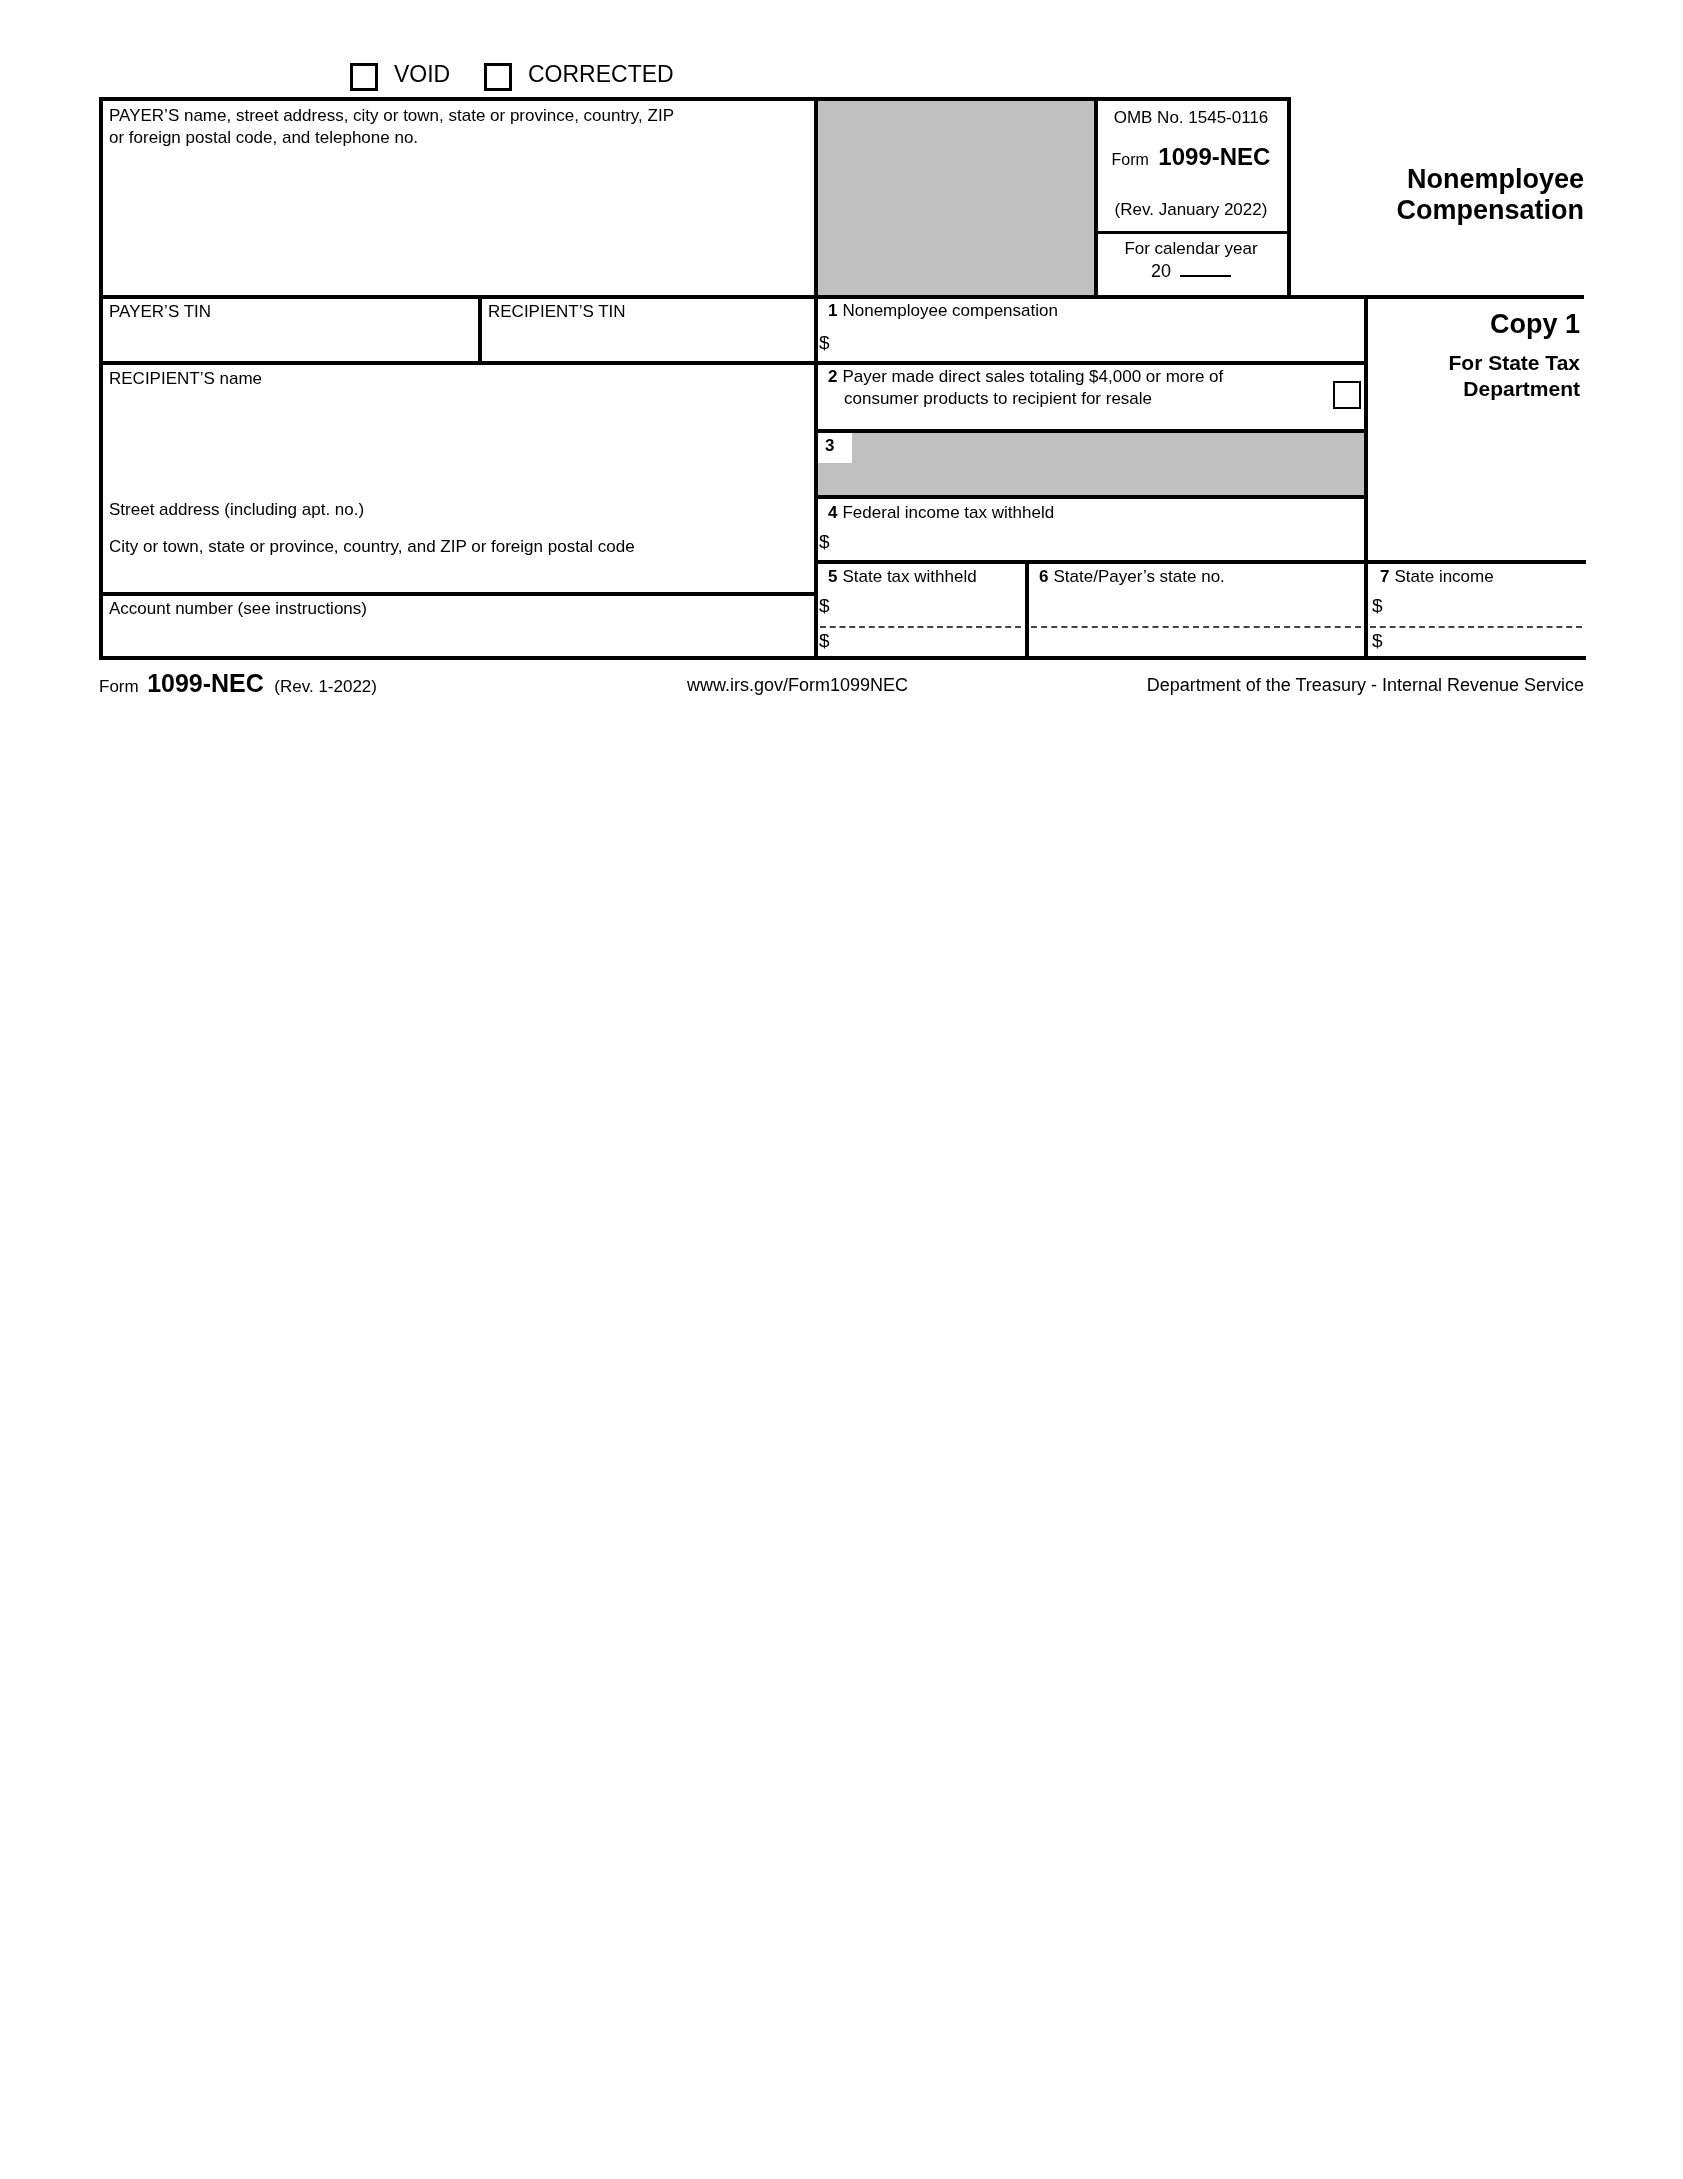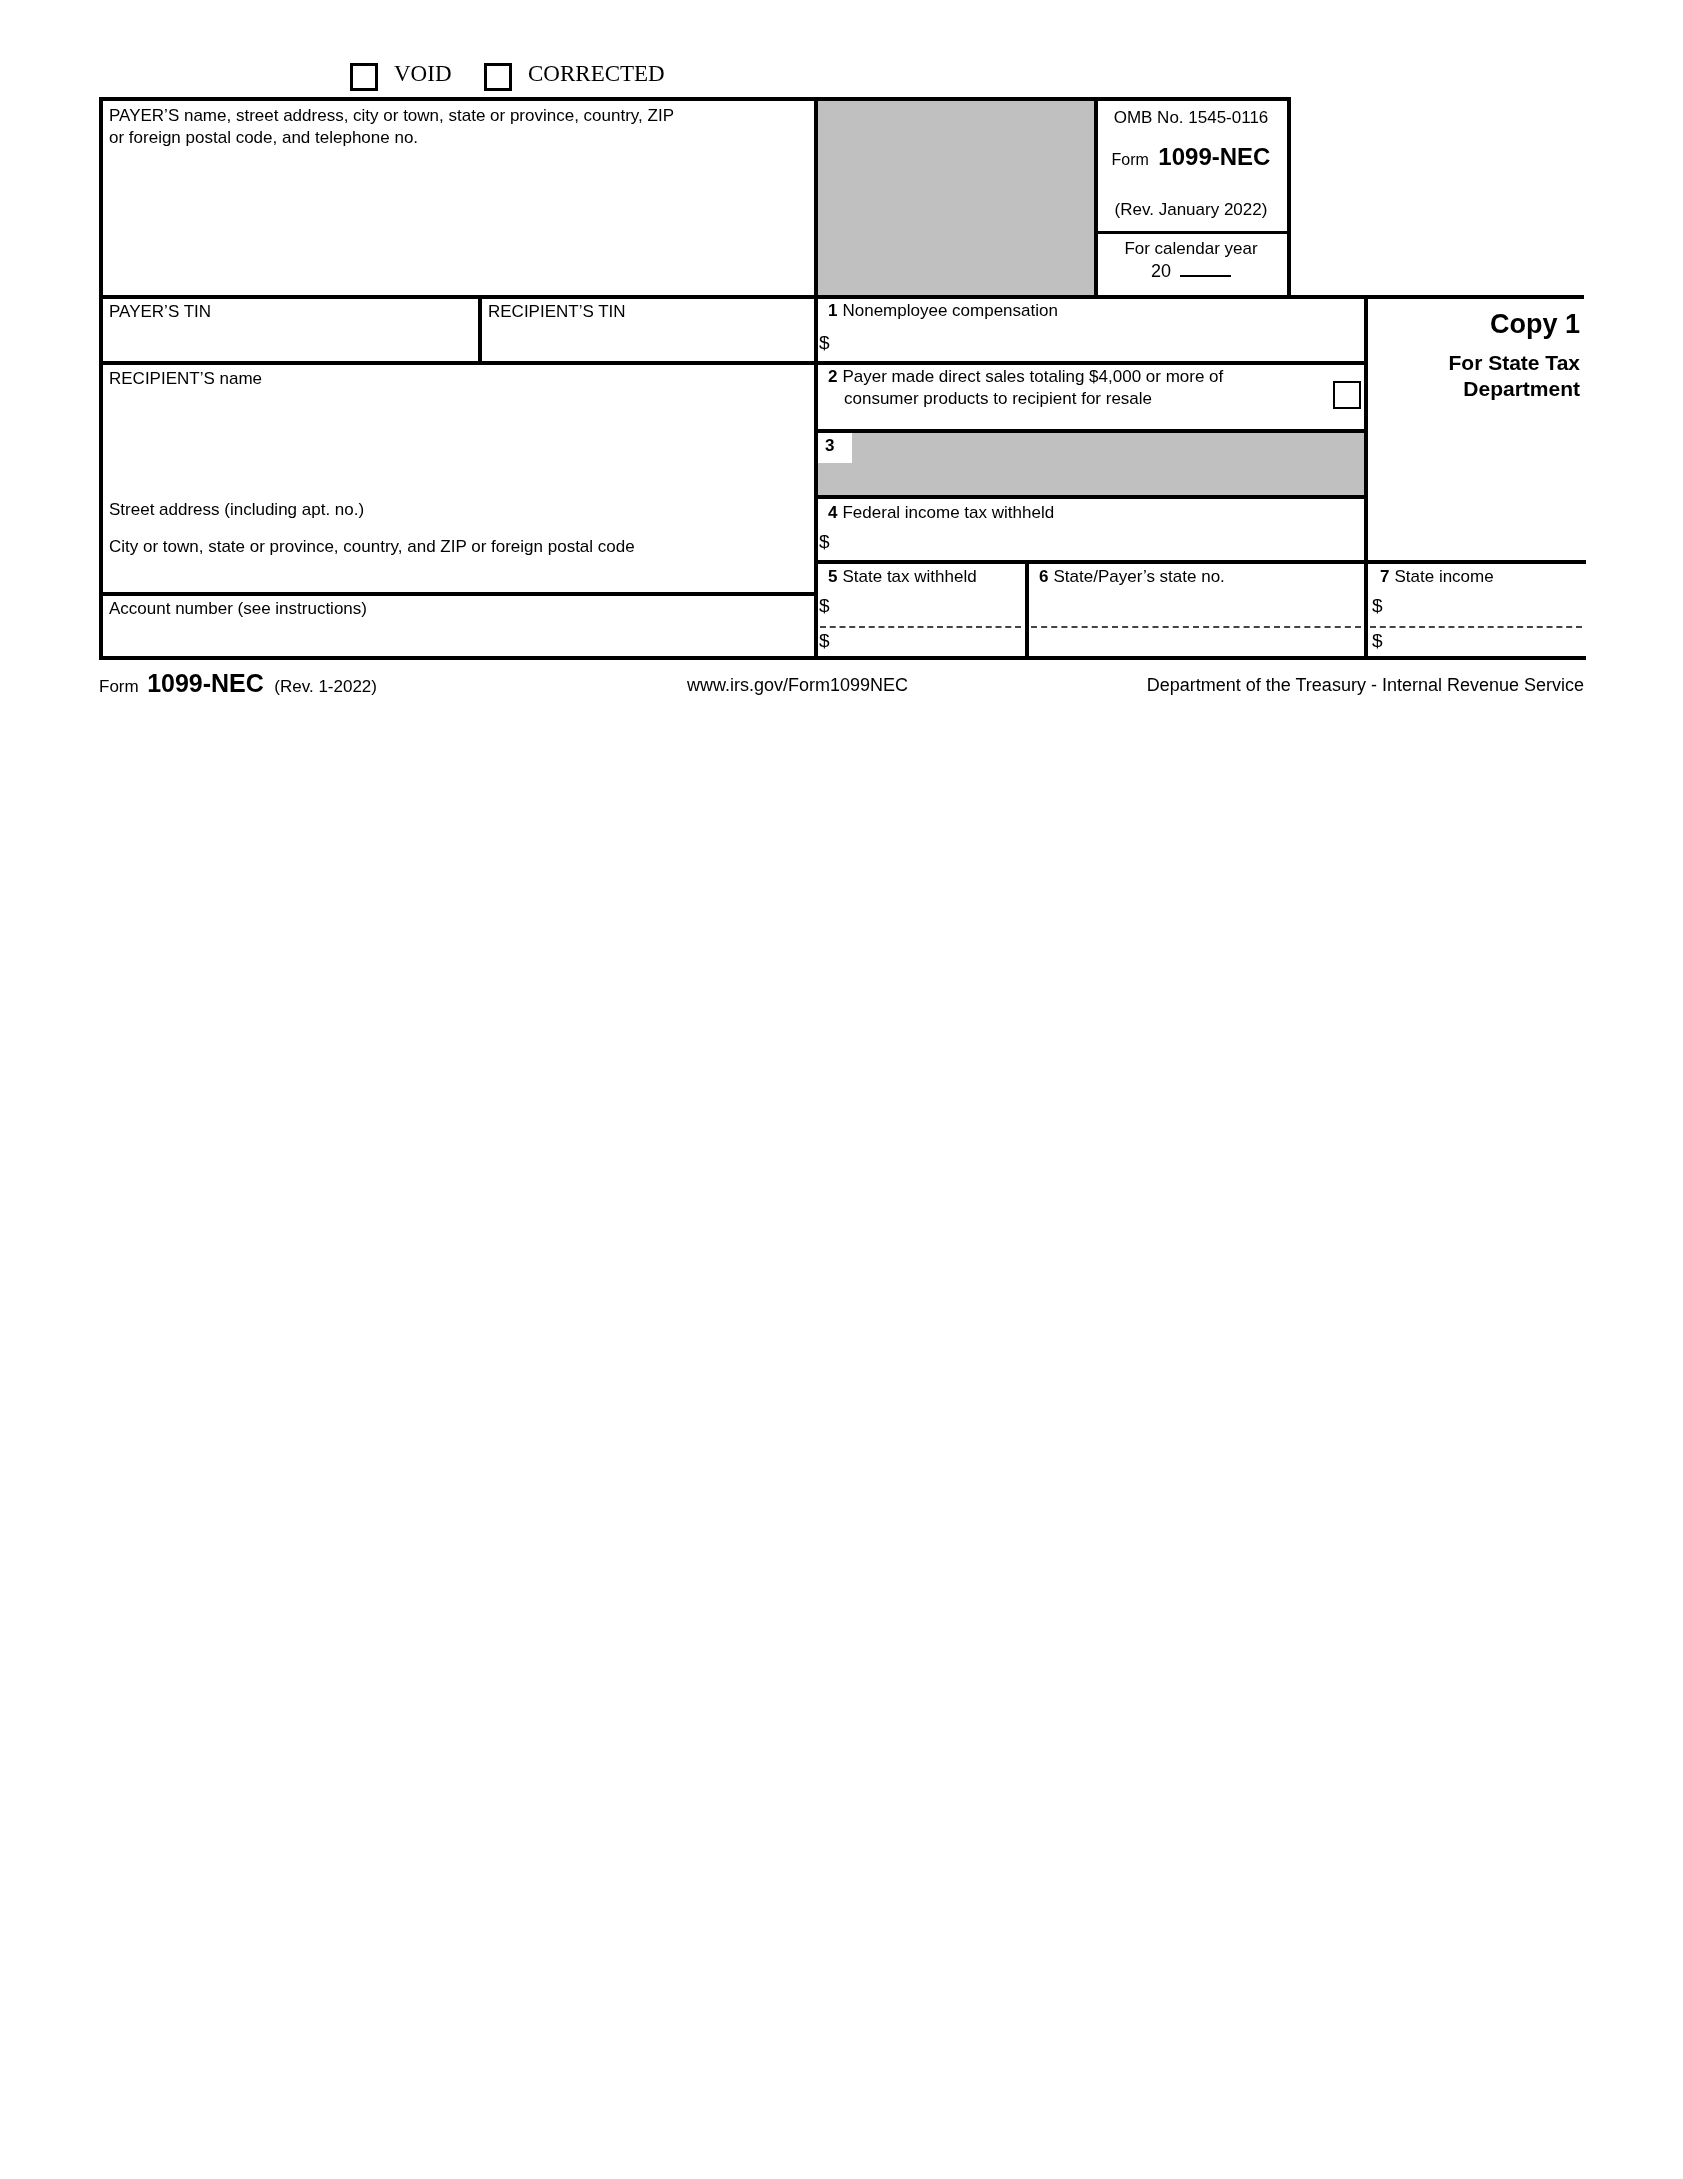--- a/index.html
+++ b/index.html
@@ -11,21 +11,21 @@
   .hline{height:4px;}
   .vline{width:4px;}
   .grayfill{position:absolute;background:var(--shaded,#c0c0c0);}
   .whitefill{position:absolute;background:#ffffff;}
   .lbl{position:absolute;font-size:17px;line-height:22px;white-space:nowrap;}
   .num{font-weight:bold;padding-right:5px;}
   .dollar{position:absolute;font-size:19px;line-height:20px;}
   .dashed{position:absolute;height:0;border-top:2px dashed #444;}
   .cb{position:absolute;background:#fff;border:3px solid #000;}
   .cb.thin{border-width:2px;}
-  .cbtext{position:absolute;font-size:23px;font-weight:normal;line-height:26px;font-family:Liberation Serif, serif;}
+  .cbtext{position:absolute;font-size:23px;font-weight:normal;line-height:26px;}
   .ombc{position:absolute;left:1094px;width:194px;text-align:center;}
   .field{position:absolute;background:transparent;}
   .title2{position:absolute;font-weight:bold;text-align:right;}
 </style>
 </head>
 <body>
 
 <div class="canvas">
 
   <div class="cb" style="left:350px;top:63px;width:22px;height:22px;"></div>
@@ -70,20 +70,24 @@
     <span style="font-size:16px;">Form</span>
     <span style="font-size:24px;font-weight:bold;margin-left:5px;">1099-NEC</span>
   </div>
   <div class="ombc lbl" style="top:199px;">(Rev. January 2022)</div>
   <div class="ombc lbl" style="top:238px;">For calendar year</div>
   <div class="ombc" style="top:259px;font-size:18px;">
     <span>20</span>
     <span style="display:inline-block;width:51px;border-bottom:2px solid #000;height:16px;margin-left:4px;"></span>
   </div>
 
+  <div class="title2" style="left:1287px;top:164px;width:297px;font-size:27px;line-height:31px;">
+    <div>Nonemployee</div>
+    <div>Compensation</div>
+  </div>
   <div class="title2" style="left:1386px;top:309px;width:194px;font-size:27px;">Copy 1</div>
   <div class="title2" style="left:1386px;top:350px;width:194px;font-size:21px;line-height:26px;">
     <div>For State Tax</div>
     <div>Department</div>
   </div>
 
   <div class="field" style="left:103px;top:299px;width:371px;height:58px;"></div>
   <div class="lbl" style="left:109px;top:301px;">PAYER’S TIN</div>
   <div class="field" style="left:486px;top:299px;width:324px;height:58px;"></div>
   <div class="lbl" style="left:488px;top:301px;">RECIPIENT’S TIN</div>

